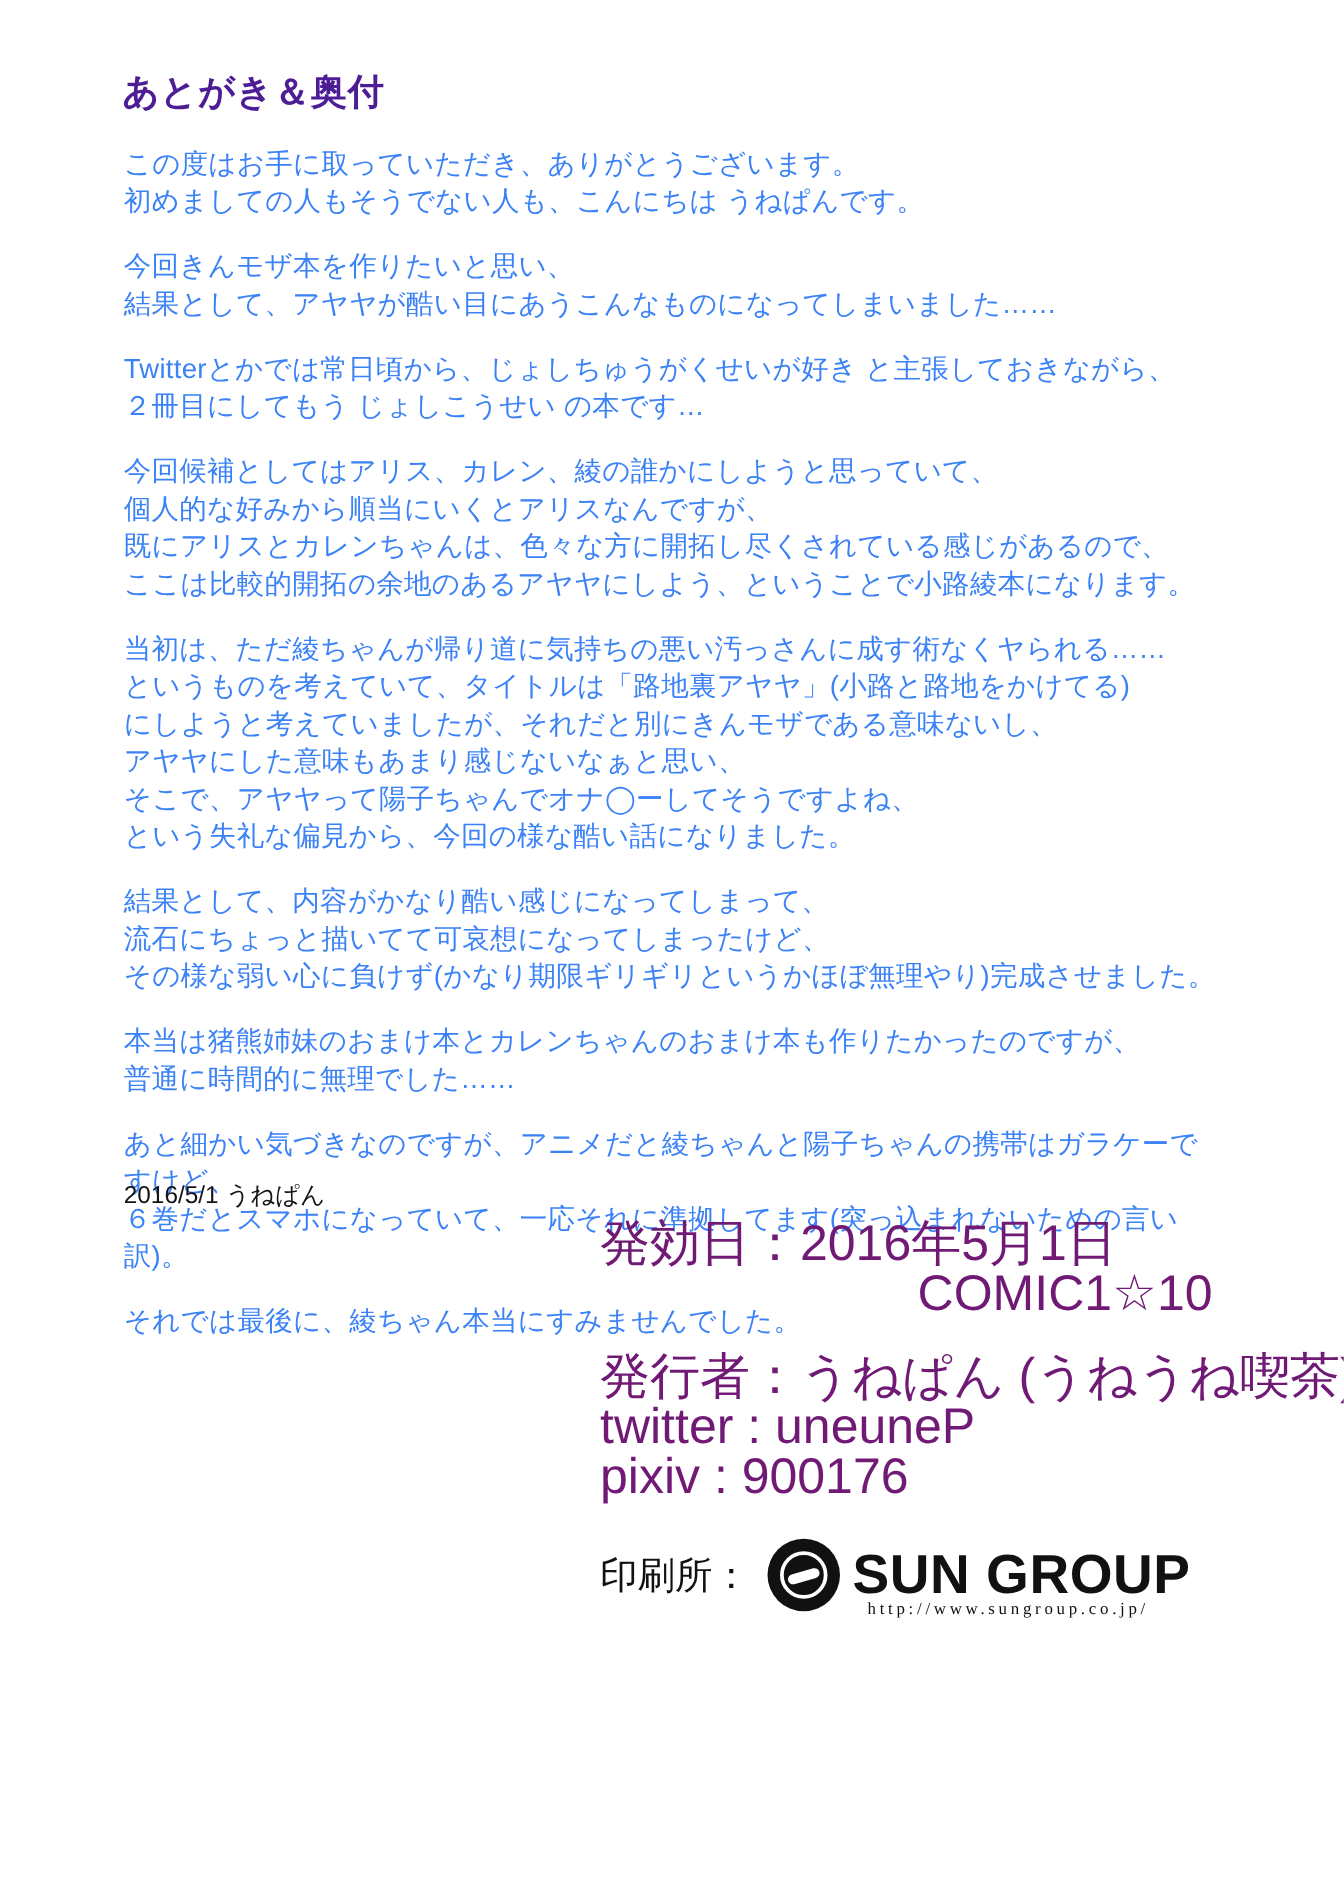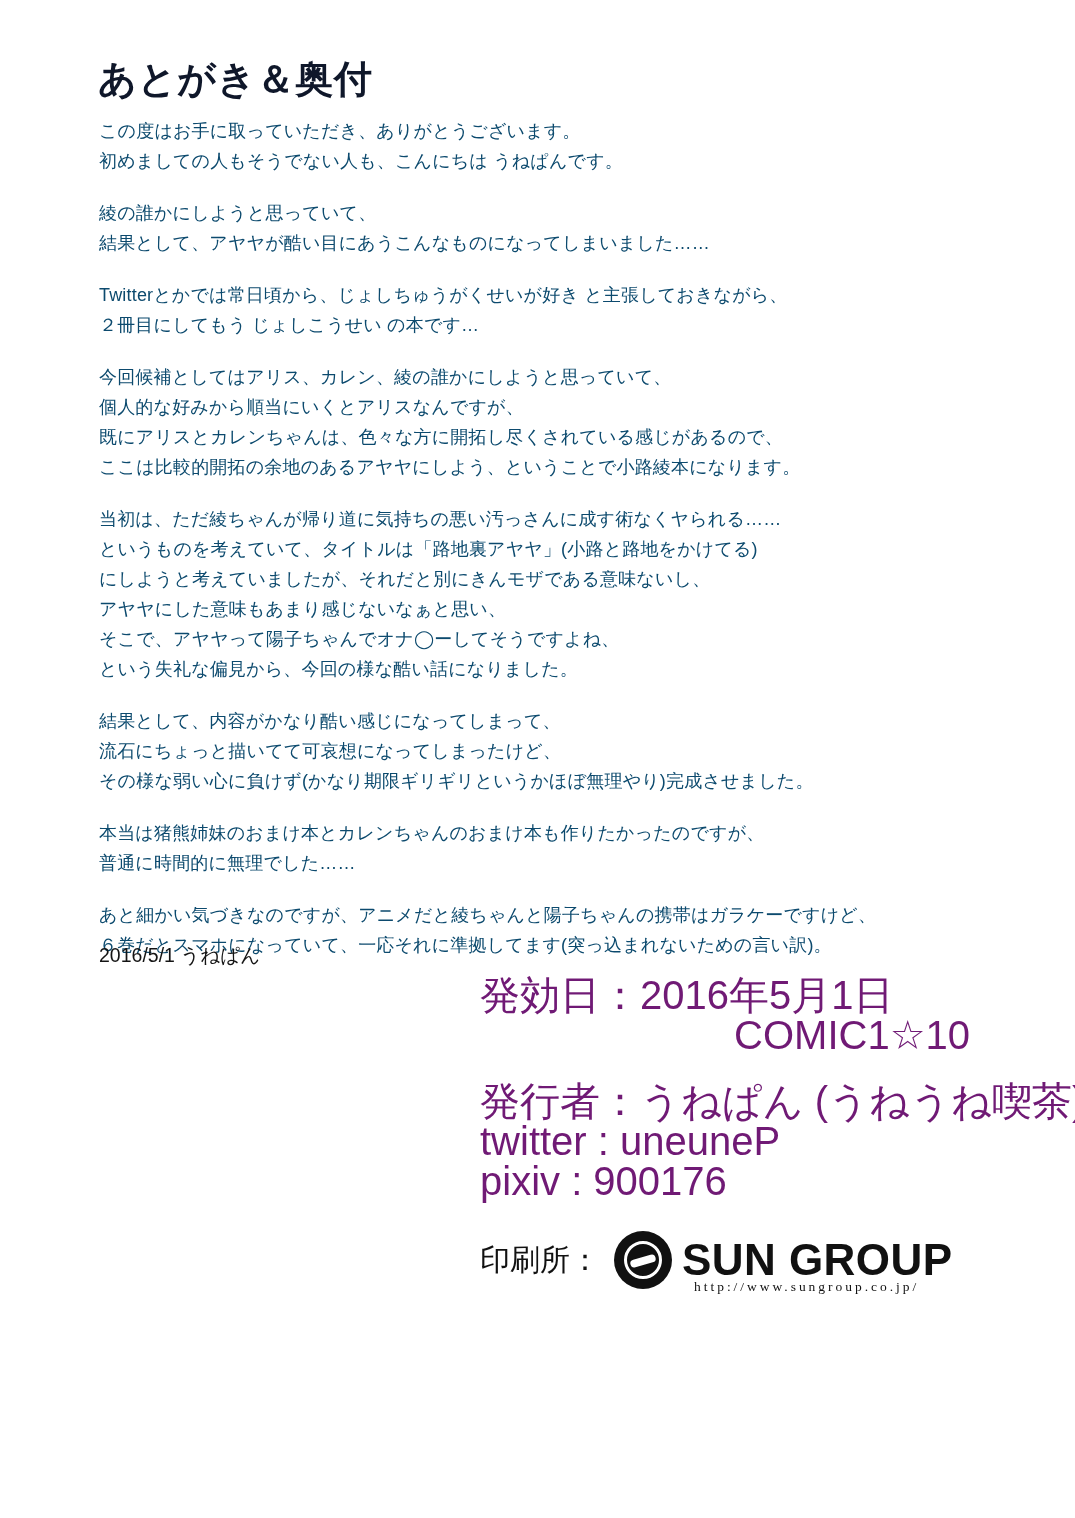--- a/index.html
+++ b/index.html
@@ -17,33 +17,33 @@
   }
   .page {
     position: absolute;
     inset: 0;
     background: #fff;
   }
   .afterword-title {
     position: absolute;
     left: 98px;
     top: 54px;
-    font-size: 38px;
+    font-size: 29px;
     font-weight: bold;
     letter-spacing: 0.02em;
-    color: #0f172a;
+    color: #4c1d95;
   }
   .afterword-body {
     position: absolute;
     left: 99px;
     top: 116px;
     width: 880px;
-    font-size: 18px;
+    font-size: 22px;
     line-height: 30px;
-    color: #0c4a6e;
+    color: #3b82f6;
     letter-spacing: 0.01em;
   }
   .afterword-body p {
     margin: 0 0 22px 0;
     white-space: pre-line;
   }
   .afterword-body p:last-child {
     margin-bottom: 0;
   }
   .sign-date {
@@ -151,41 +151,42 @@
 </head>
 <body>
 
 <div class="page">
 
   <div class="afterword-title">あとがき＆奥付</div>
 
   <div class="afterword-body">
     <p>この度はお手に取っていただき、ありがとうございます。
 初めましての人もそうでない人も、こんにちは うねぱんです。</p>
-    <p>綾の誰かにしようと思っていて、
+    <p>今回きんモザ本を作りたいと思い、
 結果として、アヤヤが酷い目にあうこんなものになってしまいました……</p>
     <p>Twitterとかでは常日頃から、じょしちゅうがくせいが好き と主張しておきながら、
 ２冊目にしてもう じょしこうせい の本です…</p>
     <p>今回候補としてはアリス、カレン、綾の誰かにしようと思っていて、
 個人的な好みから順当にいくとアリスなんですが、
 既にアリスとカレンちゃんは、色々な方に開拓し尽くされている感じがあるので、
 ここは比較的開拓の余地のあるアヤヤにしよう、ということで小路綾本になります。</p>
     <p>当初は、ただ綾ちゃんが帰り道に気持ちの悪い汚っさんに成す術なくヤられる……
 というものを考えていて、タイトルは「路地裏アヤヤ」(小路と路地をかけてる)
 にしようと考えていましたが、それだと別にきんモザである意味ないし、
 アヤヤにした意味もあまり感じないなぁと思い、
 そこで、アヤヤって陽子ちゃんでオナ◯ーしてそうですよね、
 という失礼な偏見から、今回の様な酷い話になりました。</p>
     <p>結果として、内容がかなり酷い感じになってしまって、
 流石にちょっと描いてて可哀想になってしまったけど、
 その様な弱い心に負けず(かなり期限ギリギリというかほぼ無理やり)完成させました。</p>
     <p>本当は猪熊姉妹のおまけ本とカレンちゃんのおまけ本も作りたかったのですが、
 普通に時間的に無理でした……</p>
     <p>あと細かい気づきなのですが、アニメだと綾ちゃんと陽子ちゃんの携帯はガラケーですけど、
 ６巻だとスマホになっていて、一応それに準拠してます(突っ込まれないための言い訳)。</p>
+    <p>それでは最後に、綾ちゃん本当にすみませんでした。</p>
   </div>
 
   <div class="sign-date">2016/5/1 うねぱん</div>
 
   <div class="colophon">
 
     <div class="colophon-block">
       <div class="colophon-line">発効日：2016年5月1日</div>
       <div class="colophon-line center">COMIC1☆10</div>
     </div>

